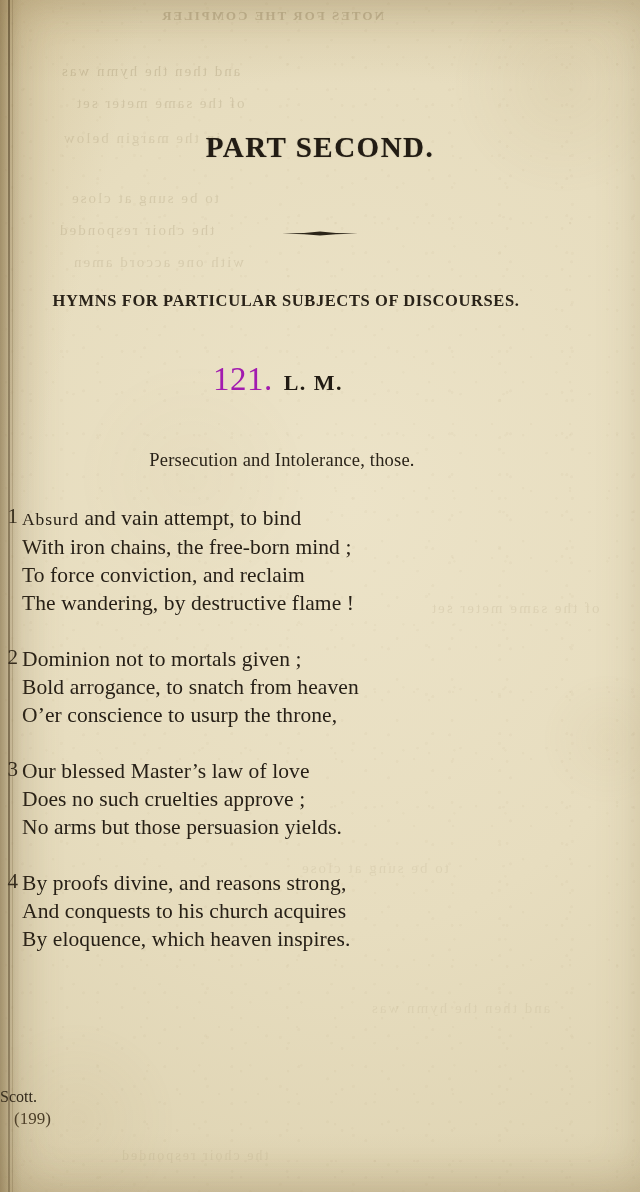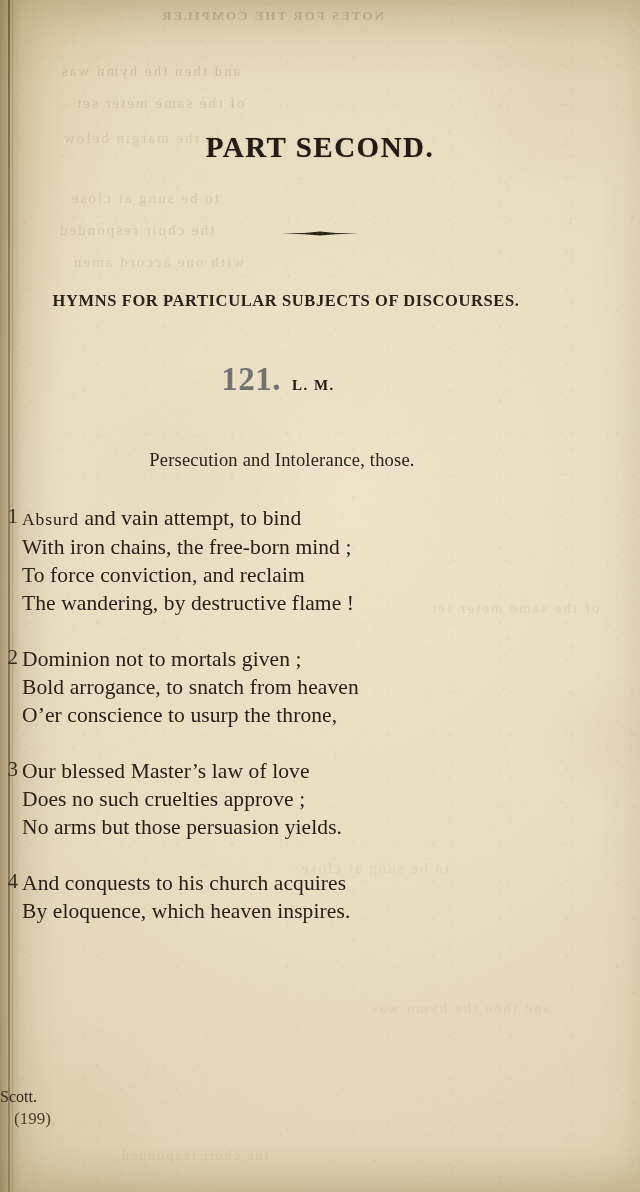--- a/index.html
+++ b/index.html
@@ -150,26 +150,26 @@
   .hymn-num-row {
     position: absolute;
     top: 361px;
     left: 0;
     width: 556px;
     text-align: center;
     white-space: nowrap;
   }
   .hymn-num {
     font-size: 33px;
-    font-weight: bold;
+    font-weight: normal;
     letter-spacing: .5px;
-    color: #737373;
+    color: #a21caf;
   }
   .hymn-meter {
-    font-size: 15px;
+    font-size: 22px;
     font-weight: bold;
     letter-spacing: 1.5px;
     margin-left: 11px;
     color: #211b13;
   }
 
   .subject {
     position: absolute;
     top: 450px;
     left: 0;
@@ -311,20 +311,21 @@
         <div class="lines">
           <div class="line">Our  blessed  Master’s law  of  love</div>
           <div class="line">Does  no  such cruelties approve ;</div>
           <div class="line">No arms  but  those  persuasion  yields.</div>
         </div>
       </div>
 
       <div class="stanza">
         <div class="stanza-num">4</div>
         <div class="lines">
+          <div class="line">By  proofs  divine,  and  reasons strong,</div>
           <div class="line">And  conquests  to his  church  acquires</div>
           <div class="line">By  eloquence,  which  heaven  inspires.</div>
         </div>
       </div>
 
     </div>
 
     <div class="attribution">Scott.</div>
     <div class="page-number">(199)</div>
 

